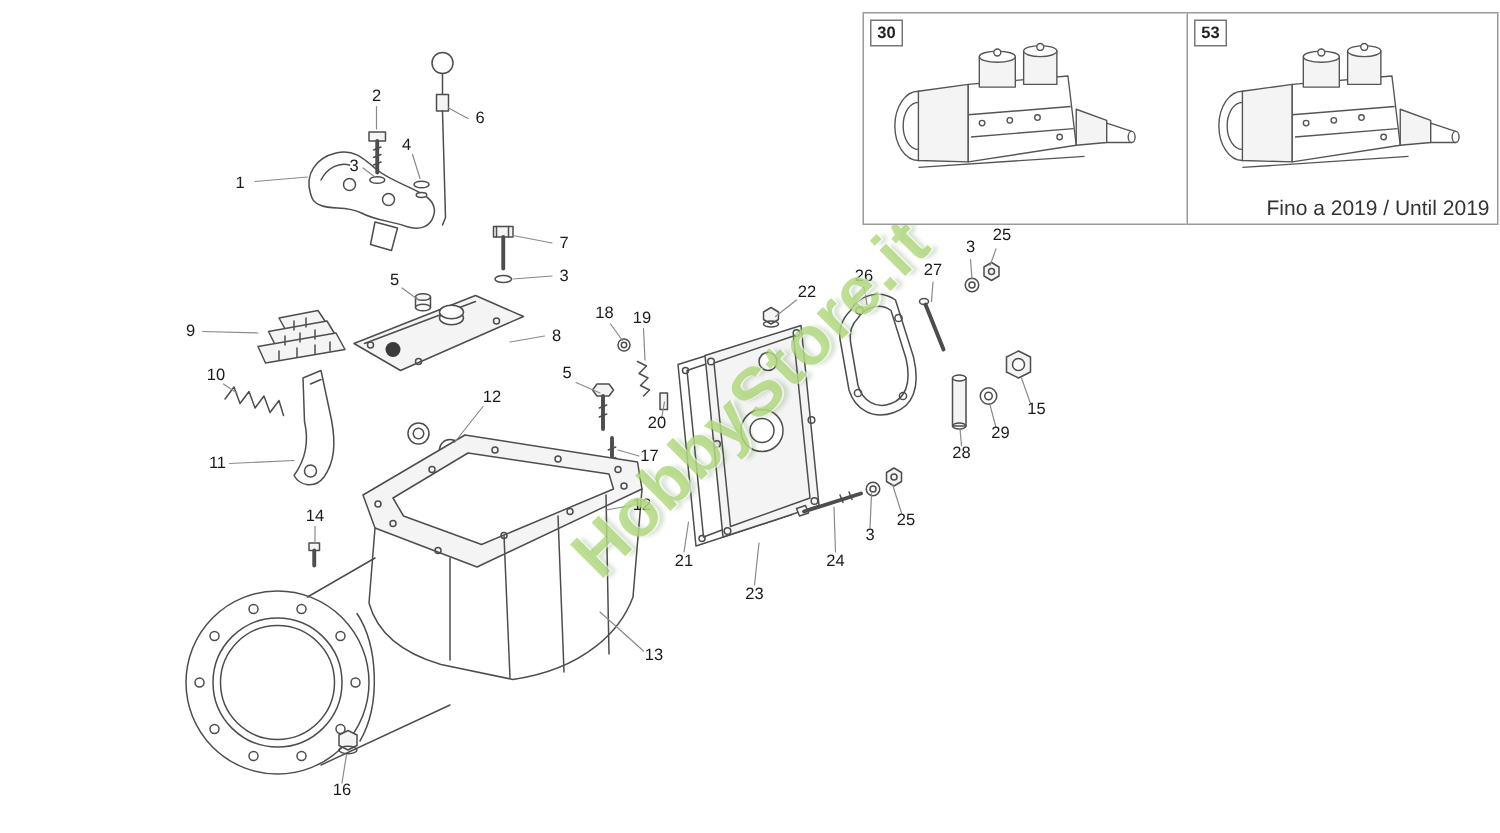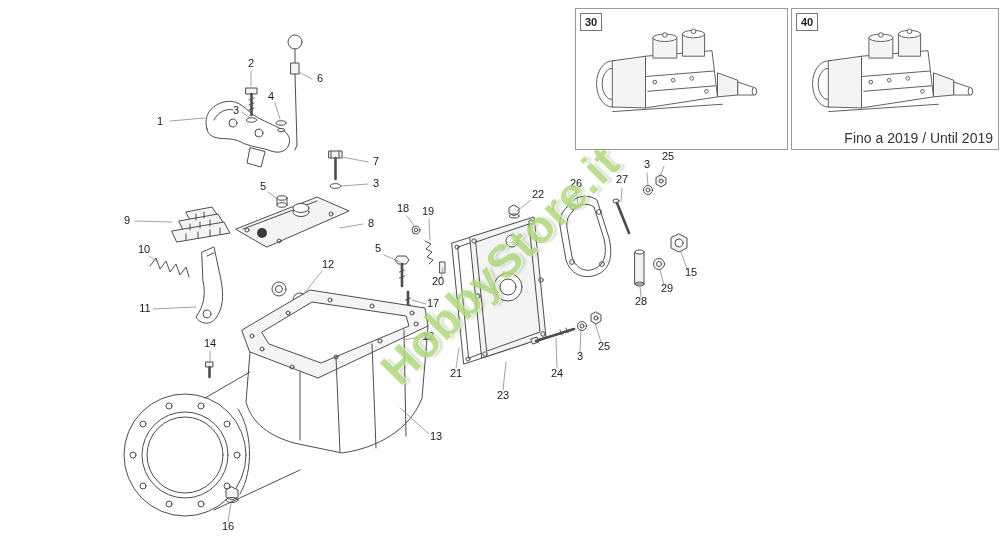--- a/index.html
+++ b/index.html
@@ -14,21 +14,21 @@
   .art .thick{stroke-width:2.6;}
   .leaders line{stroke:#8a8a8a;stroke-width:0.8;}
   .labels text{fill:#1a1a1a;font-size:11px;font-family:"Liberation Sans",sans-serif;
      stroke:none;text-anchor:middle;cursor:pointer;}
   .watermark{position:absolute;left:285px;top:238px;width:430px;text-align:center;
      transform:rotate(-45deg);font-size:46px;font-weight:bold;letter-spacing:1px;
      color:rgba(139,197,63,0.55);
      text-shadow:1px 1px 0 rgba(255,255,255,0.65),3px 3px 3px rgba(70,120,40,0.22);
      pointer-events:none;}
   .inset{position:absolute;top:8px;height:140px;border:1px solid #9a9a9a;background:#fff;}
-  .inset-30{left:575px;width:211px;}
+  .inset-30{left:575px;width:211px;padding-left:12px;}
   .inset-31{left:791px;width:206px;}
   .inset-label{position:absolute;top:4px;left:4px;width:20px;height:16px;border:1px solid #777;
      font-size:11px;font-weight:bold;display:flex;align-items:center;justify-content:center;
      color:#222;background:#fff;}
   .inset-art{position:absolute;left:8px;top:14px;width:195px;height:120px;}
   .inset-caption{position:absolute;right:5px;bottom:3px;font-size:14px;color:#333;}
   .defs{position:absolute;width:0;height:0;}
 </style>
 </head>
 <body>
@@ -375,20 +375,20 @@
   <div class="watermark">HobbyStore.it</div>
 
   <div class="inset inset-30">
     <div class="inset-label">30</div>
     <svg class="inset-art" viewBox="0 0 210 130">
       <use href="#asm"></use>
     </svg>
   </div>
 
   <div class="inset inset-31">
-    <div class="inset-label">40</div>
+    <div class="inset-label">53</div>
     <svg class="inset-art" viewBox="0 0 210 130">
       <use href="#asm"></use>
     </svg>
     <div class="inset-caption">Fino a 2019 / Until 2019</div>
   </div>
 
 </div>
 
 </body></html>

